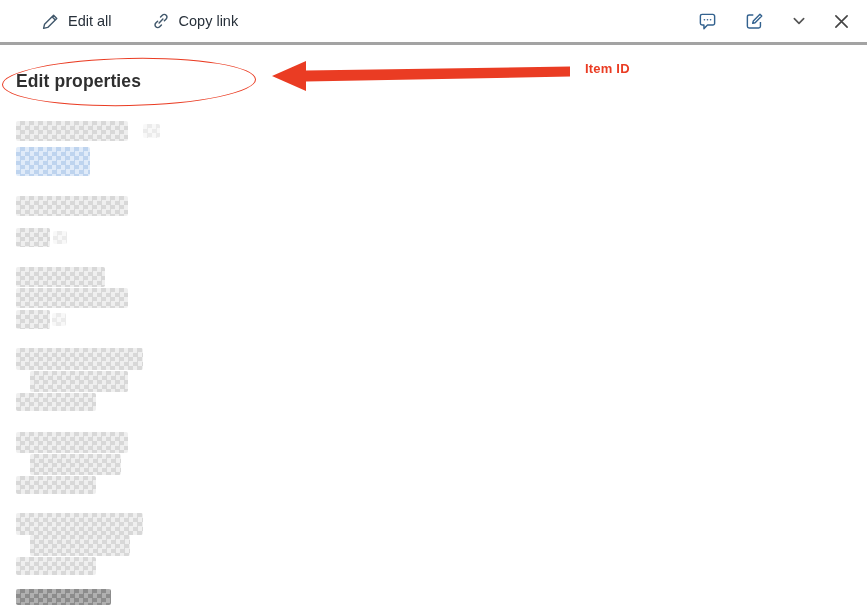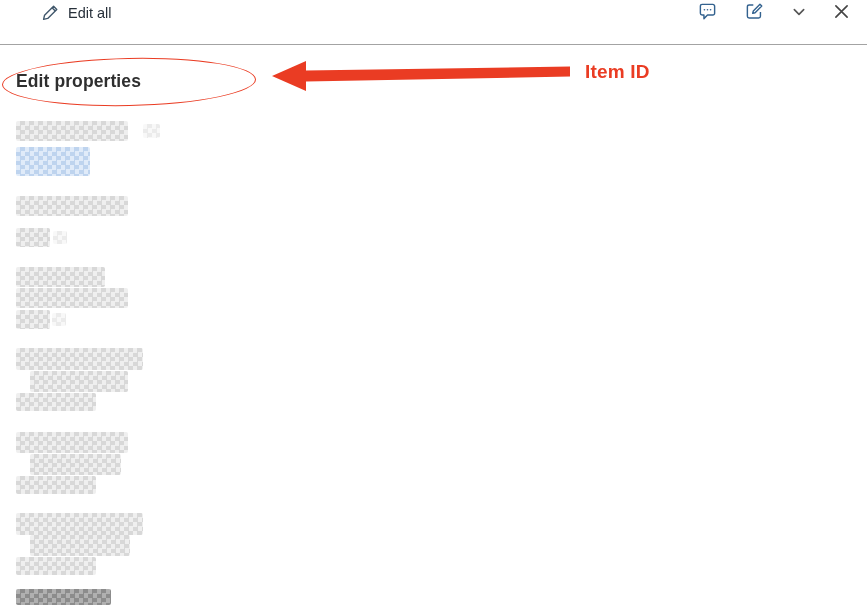--- a/index.html
+++ b/index.html
@@ -7,23 +7,23 @@
     width: 867px; height: 605px;
     position: relative; overflow: hidden;
     background: #ffffff;
     font-family: "Liberation Sans", sans-serif;
     --annotation-color: #ea3c23;
   }
 
   
   .toolbar {
     position: absolute; top: 0; left: 0; right: 0; height: 45px;
-    display: flex; align-items: flex-start;
+    display: flex; align-items: center;
     padding: 0 16px 0 36px; box-sizing: border-box;
-    border-bottom: 1px solid #a3a3a3;
+    border-bottom: 3px solid #a3a3a3;
     background: #ffffff;
   }
   .tb-btn {
     display: inline-flex; align-items: center; gap: 9px;
     background: none; border: none; padding: 4px 6px;
     font-family: "Liberation Sans", sans-serif;
     font-size: 14.5px; color: #27303a; cursor: pointer;
   }
   .tb-btn + .tb-btn { margin-left: 28px; }
   .tb-right {
@@ -60,40 +60,48 @@
     pointer-events: none;
   }
   .annotation-arrow {
     position: absolute; left: 272px; top: 57px;
     width: 302px; height: 36px;
     color: var(--annotation-color);
     pointer-events: none;
   }
   .annotation-label {
     position: absolute; left: 585px; top: 61px;
-    font-size: 19px; font-weight: 800;
+    font-size: 13px; font-weight: 800;
     color: var(--annotation-color);
     letter-spacing: .2px;
     text-shadow: 0 0 1px rgba(255,255,255,.8);
     pointer-events: none;
   }
 </style>
 </head>
 <body style="--annotation-color: #ea3c23;">
 
 <div class="toolbar">
 
   <button class="tb-btn">
     <svg width="17" height="17" viewBox="0 0 16 16" fill="none" stroke="#40576b" stroke-width="1.3" stroke-linejoin="round">
       <path d="M10.9 2.1l3 3L5.4 13.6l-3.9.9.9-3.9z"></path>
       <path d="M9.5 3.5l3 3"></path>
     </svg>
     <span>Edit all</span>
   </button>
 
+  <button class="tb-btn">
+    <svg width="18" height="18" viewBox="0 0 16 16" fill="none" stroke="#40576b" stroke-width="1.3" stroke-linecap="round">
+      <path d="M6.3 9.7l3.4-3.4"></path>
+      <path d="M7.6 4.4l1.6-1.6a2.4 2.4 0 0 1 3.4 3.4L11 7.8"></path>
+      <path d="M8.4 11.6L6.8 13.2a2.4 2.4 0 0 1-3.4-3.4l1.6-1.6"></path>
+    </svg>
+    <span>Copy link</span>
+  </button>
 
   <div class="tb-right">
     <button class="tb-icon-btn">
       <svg width="19" height="19" viewBox="0 0 16 16" fill="none" stroke="#33628f" stroke-width="1.2" stroke-linejoin="round">
         <path d="M2 3.5A1.5 1.5 0 0 1 3.5 2h9A1.5 1.5 0 0 1 14 3.5v6a1.5 1.5 0 0 1-1.5 1.5H8l-3 3v-3H3.5A1.5 1.5 0 0 1 2 9.5z"></path>
         <circle cx="5.4" cy="6.5" r=".7" fill="#33628f" stroke="none"></circle>
         <circle cx="8" cy="6.5" r=".7" fill="#33628f" stroke="none"></circle>
         <circle cx="10.6" cy="6.5" r=".7" fill="#33628f" stroke="none"></circle>
       </svg>
     </button>

